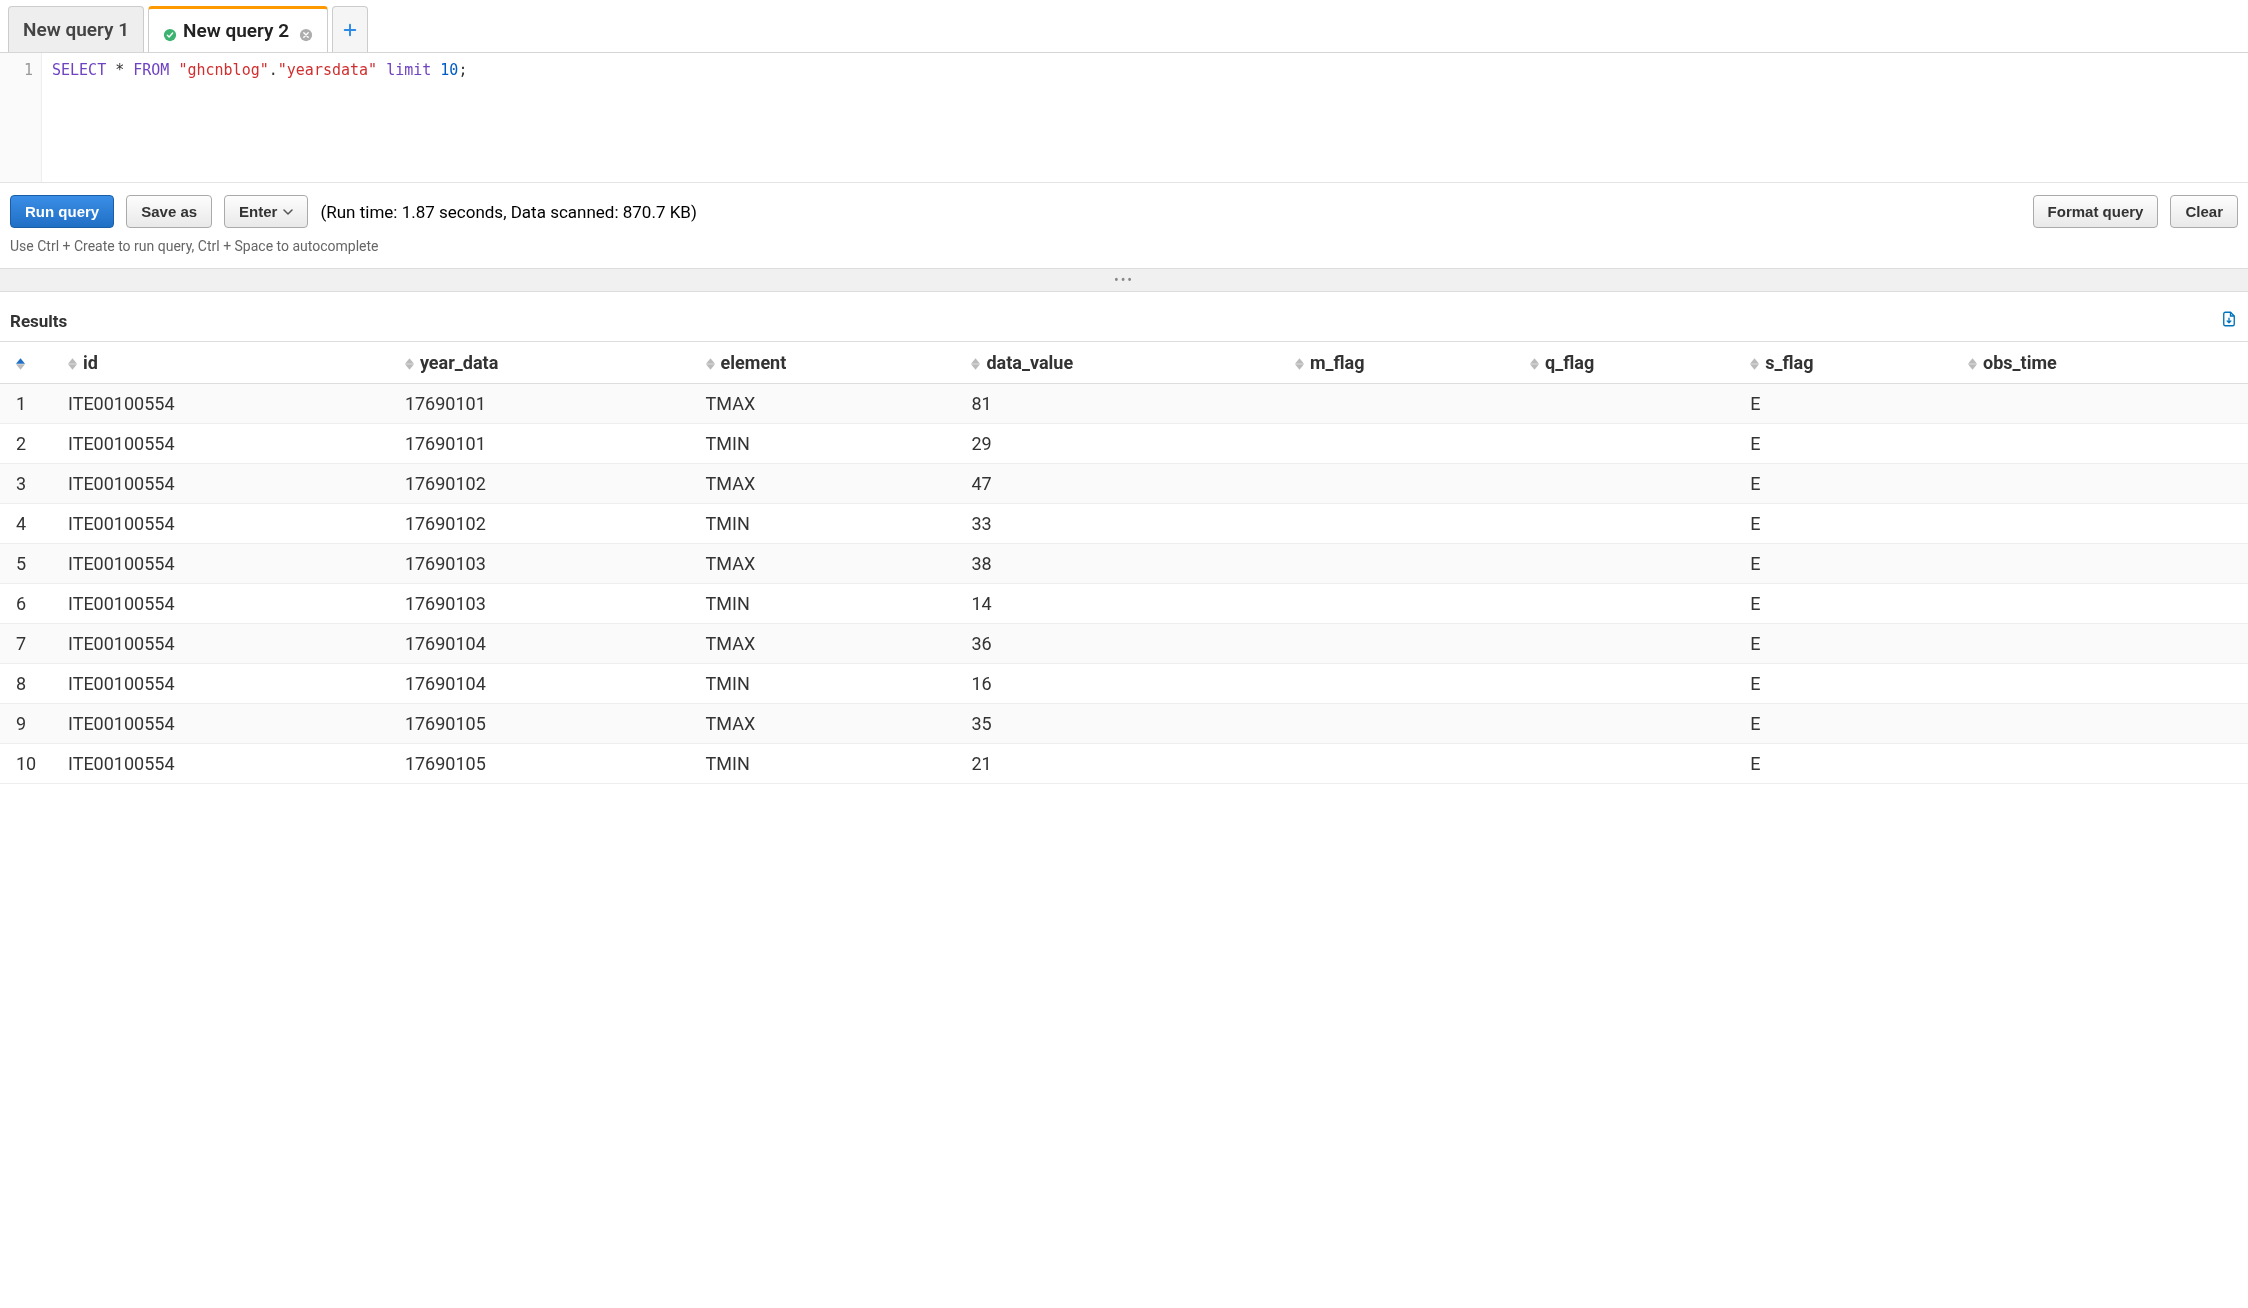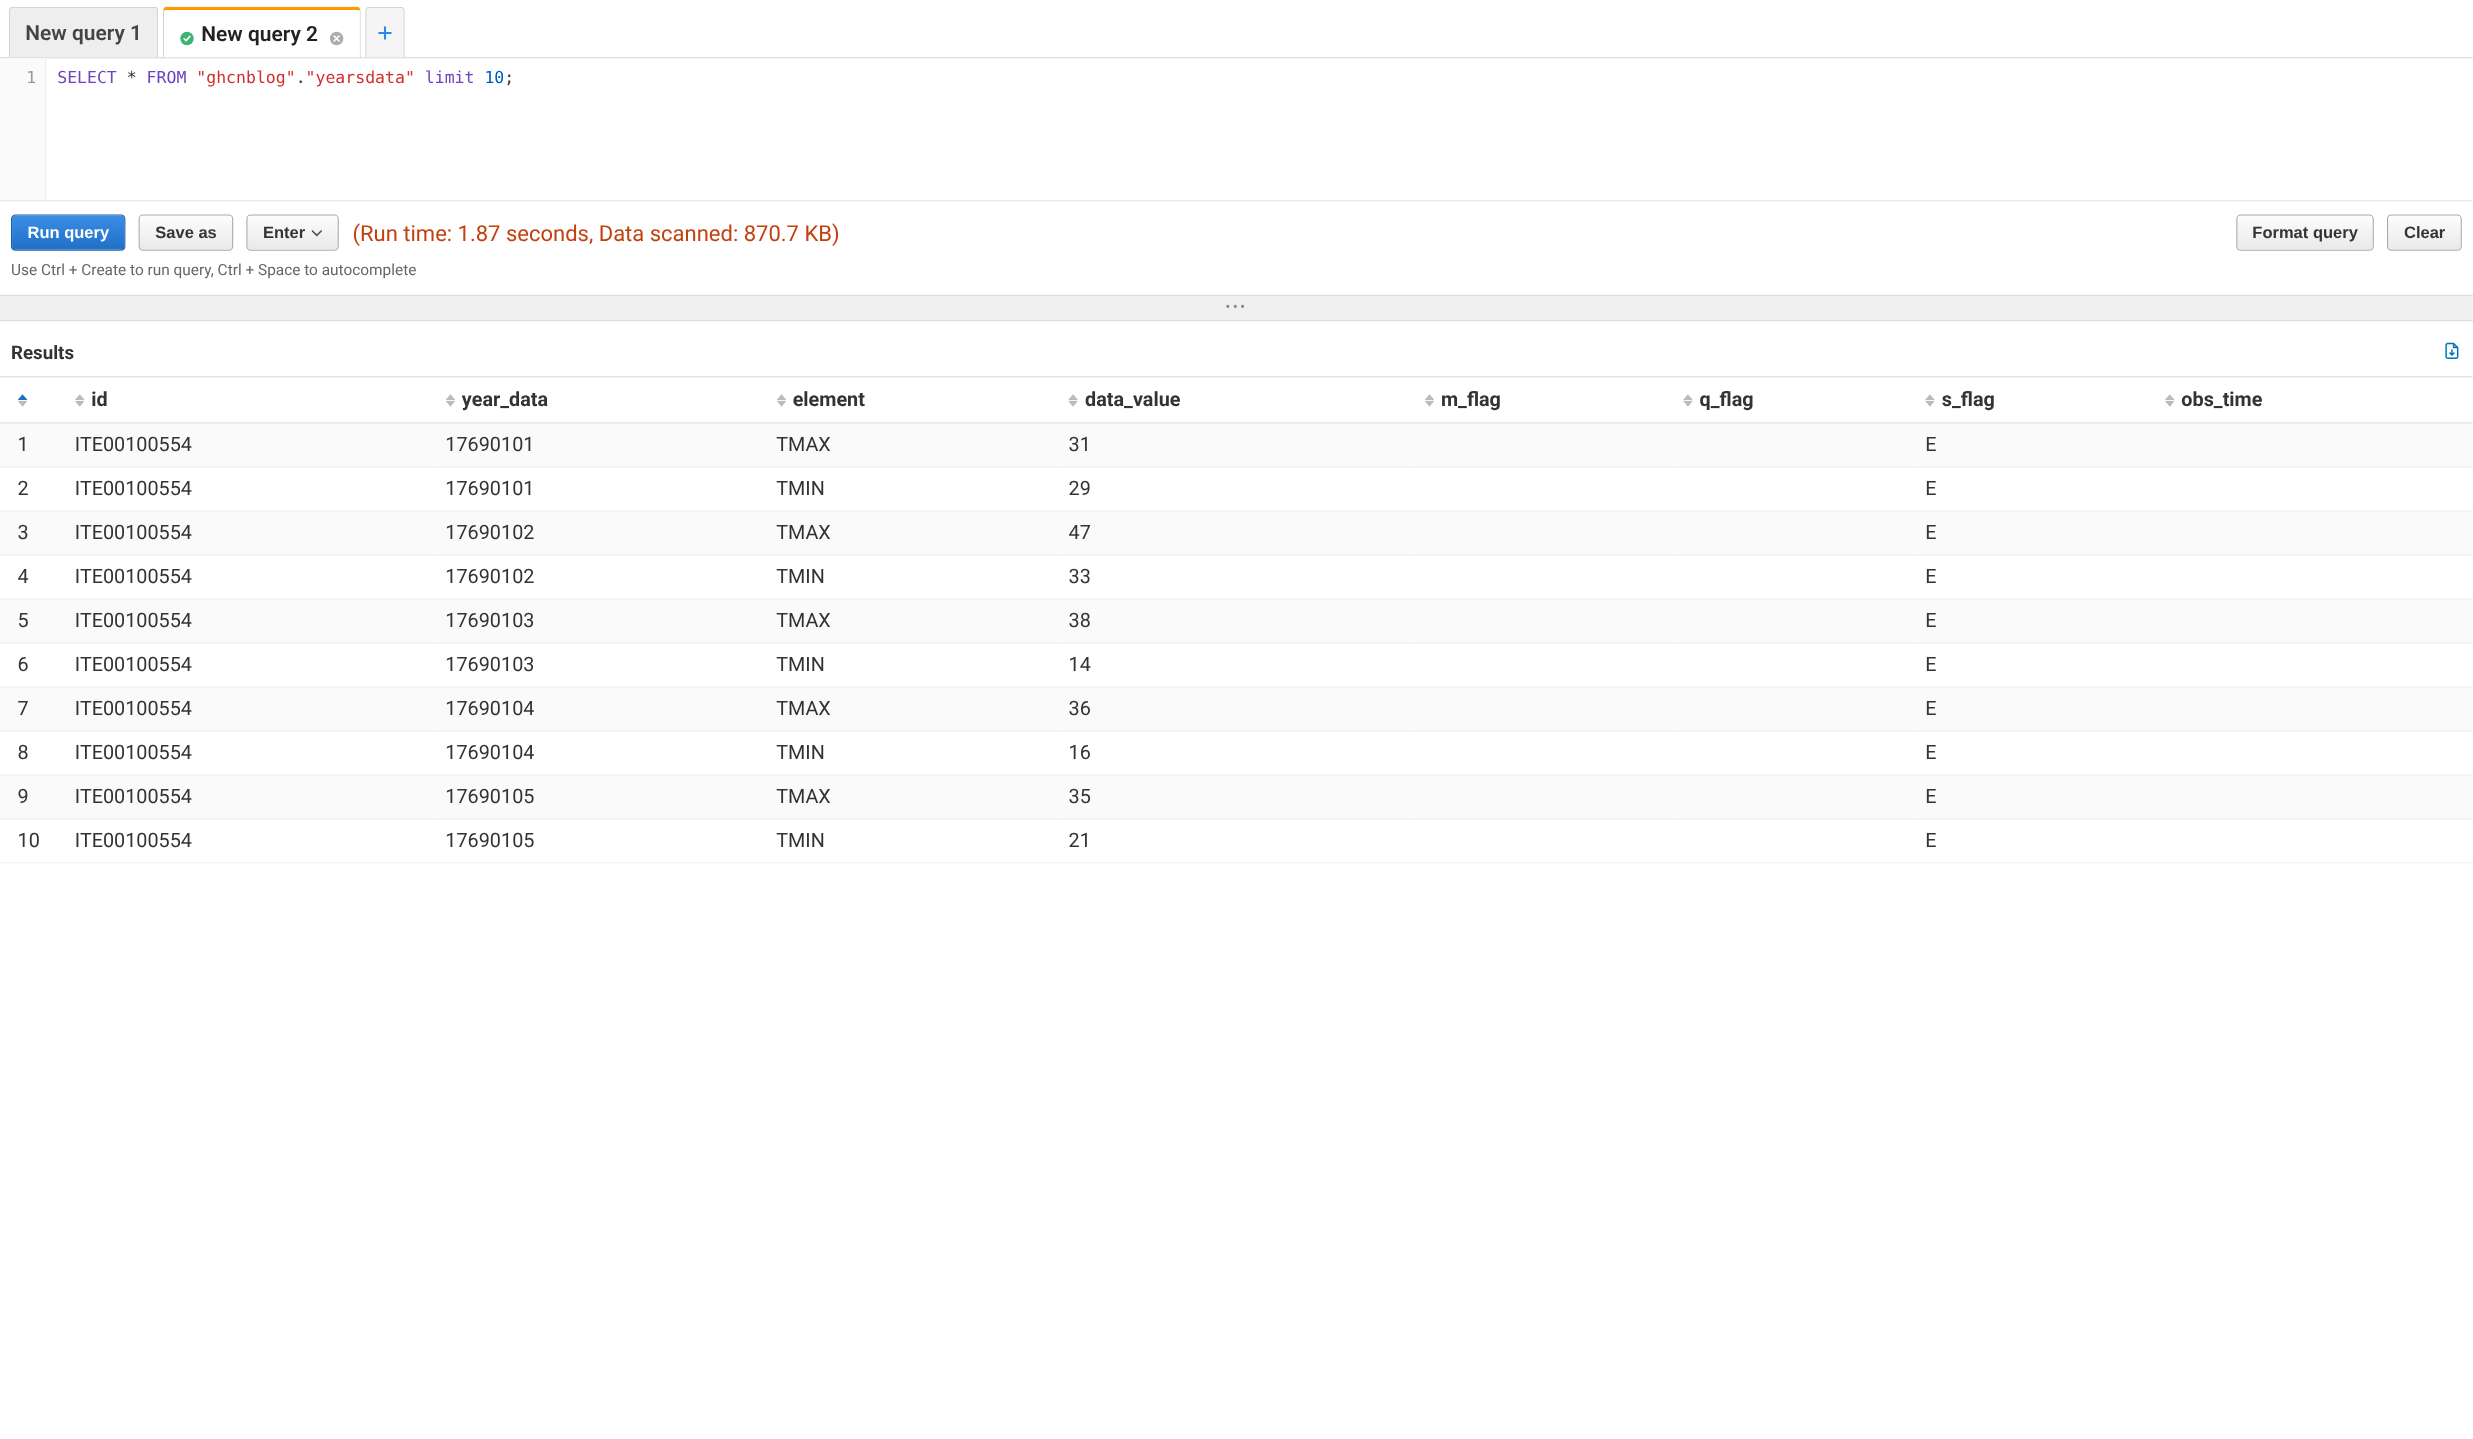--- a/index.html
+++ b/index.html
@@ -105,22 +105,22 @@
     color: #333;
     cursor: pointer;
     display:inline-flex;align-items:center;gap:6px;
   }
   .btn.primary {
     background: linear-gradient(#3b8ee6,#1f6fc5);
     border-color: #1a5ea8;
     color: #fff;
   }
   .run-stats {
-    color: #c2410c;
-    font-size: 20px;
+    color: #000000;
+    font-size: 17px;
   }
   .toolbar .spacer { flex: 1; }
   .hint {
     padding: 6px 10px 14px 10px;
     color: #666;
     font-size: 14px;
   }
 
   
   .divider-grip {
@@ -342,21 +342,21 @@
           </span><span>obs_time</span>
       </th>
     </tr>
   </thead>
   <tbody id="results-body">
   <tr>
         <td class="idx-col">1</td>
         <td>ITE00100554</td>
         <td>17690101</td>
         <td>TMAX</td>
-        <td>31</td>
+        <td>81</td>
         <td></td>
         <td></td>
         <td>E</td>
         <td></td>
       </tr>
       <tr>
         <td class="idx-col">2</td>
         <td>ITE00100554</td>
         <td>17690101</td>
         <td>TMIN</td>

